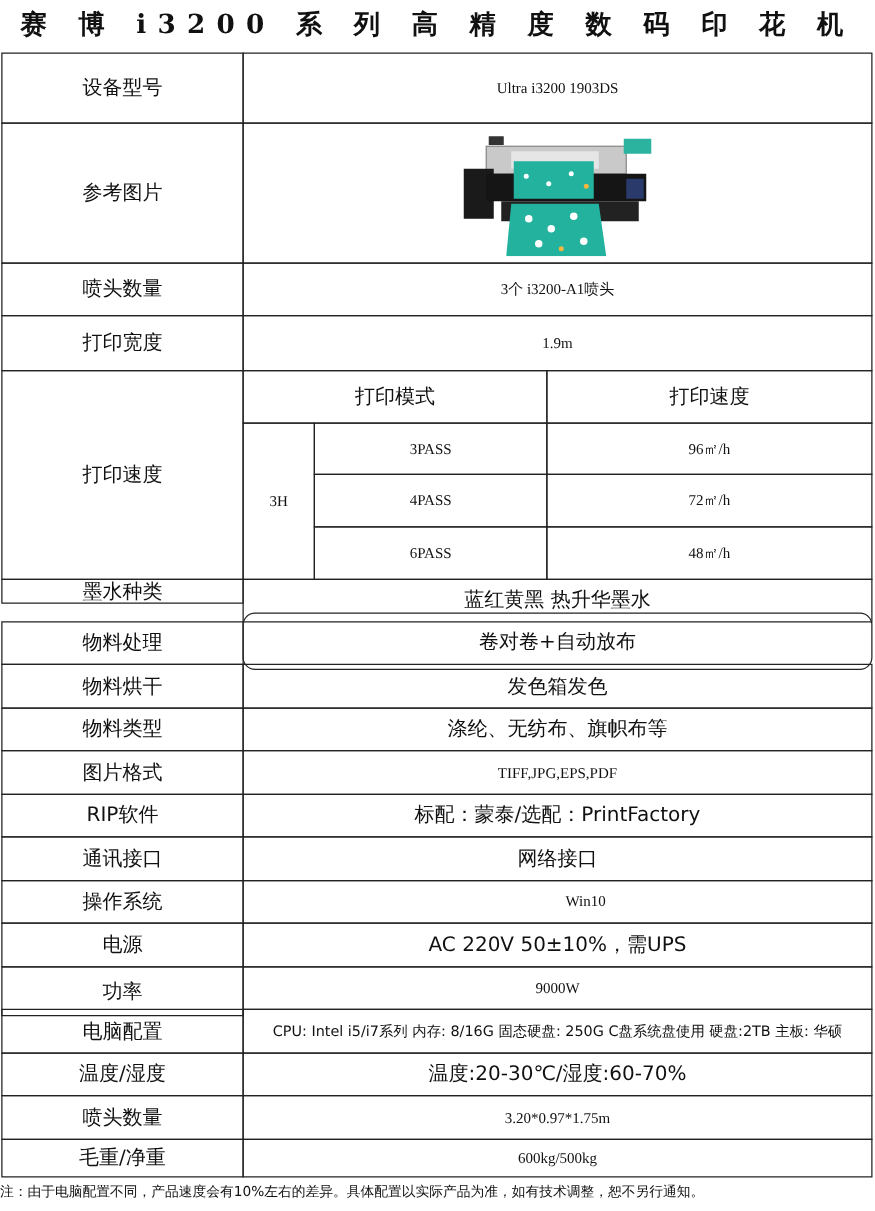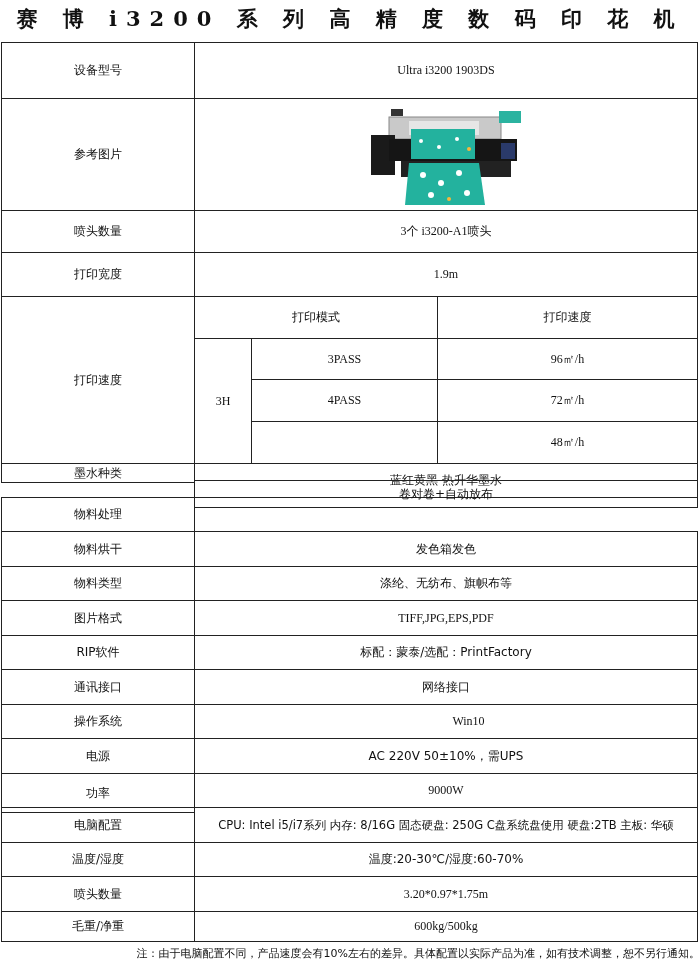--- a/index.html
+++ b/index.html
@@ -1,22 +1,22 @@
 <!DOCTYPE html>
 <html><head>
 <meta charset="utf-8">
 <style>
   html, body { margin:0; padding:0; background:#ffffff; }
   body { width:700px; height:969px; position:relative; overflow:hidden; font-family:"DejaVu Sans", sans-serif; color:#111; }
   .title { position:absolute; left:0; top:0; width:700px; height:40px; line-height:38px; text-align:center; font-size:21px; font-weight:bold; letter-spacing:9px; font-family:"DejaVu Serif", serif; }
   .grid { position:absolute; left:1px; top:42px; width:697px; height:899px; }
-  .cell { position:absolute; box-sizing:border-box; border:1px solid #222; display:flex; align-items:center; justify-content:center; text-align:center; font-size:12px; }
+  .cell { position:absolute; box-sizing:border-box; border:1px solid #222; display:flex; align-items:center; justify-content:center; text-align:center; font-size:16px; }
   .val { font-family:"Liberation Serif", serif; font-size:12px; }
   .photo { width:170px; height:100px; display:block; }
-  .note { position:absolute; left:0; top:946px; width:700px; text-align:right; font-size:11px; }
+  .note { position:absolute; left:0; top:946px; width:700px; text-align:left; font-size:11px; }
 </style>
 </head>
 <body>
 
 <div class="title">赛 博 i3200 系 列 高 精 度 数 码 印 花 机</div>
 
 <div class="grid">
 
   <div class="cell" style="left:0;top:0;width:194px;height:57px;">设备型号</div>
   <div class="cell val" style="left:193px;top:0;width:504px;height:57px;">Ultra i3200 1903DS</div>
@@ -55,26 +55,27 @@
 
   <div class="cell" style="left:0;top:254px;width:194px;height:168px;">打印速度</div>
   <div class="cell" style="left:193px;top:254px;width:244px;height:43px;">打印模式</div>
   <div class="cell" style="left:436px;top:254px;width:261px;height:43px;">打印速度</div>
   <div class="cell val" style="left:193px;top:296px;width:58px;height:126px;">3H</div>
 
   <div class="cell val" style="left:250px;top:296px;width:187px;height:42px;">3PASS</div>
   <div class="cell val" style="left:436px;top:296px;width:261px;height:42px;">96㎡/h</div>
   <div class="cell val" style="left:250px;top:337px;width:187px;height:43px;">4PASS</div>
   <div class="cell val" style="left:436px;top:337px;width:261px;height:43px;">72㎡/h</div>
+  <div class="cell val" style="left:250px;top:379px;width:187px;height:43px;">6PASS</div>
   <div class="cell val" style="left:436px;top:379px;width:261px;height:43px;">48㎡/h</div>
 
   <div class="cell" style="left:0;top:421px;width:194px;height:20px;">墨水种类</div>
   <div class="cell" style="left:0;top:455px;width:194px;height:35px;">物料处理</div>
   <div class="cell" style="left:193px;top:421px;width:504px;height:35px;">蓝红黄黑 热升华墨水</div>
-  <div class="cell" style="left:193px;top:438px;width:504px;height:28px;">卷对卷+自动放布</div>
+  <div class="cell" style="left:193px;top:448px;width:504px;height:46px;border-radius:10px;">卷对卷+自动放布</div>
   <div class="cell" style="left:193px;top:489px;width:504px;height:36px;">发色箱发色</div>
   <div class="cell" style="left:0;top:489px;width:194px;height:36px;">物料烘干</div>
   <div class="cell" style="left:0;top:524px;width:194px;height:35px;">物料类型</div>
   <div class="cell" style="left:193px;top:524px;width:504px;height:35px;">涤纶、无纺布、旗帜布等</div>
   <div class="cell" style="left:0;top:558px;width:194px;height:36px;">图片格式</div>
   <div class="cell val" style="left:193px;top:558px;width:504px;height:36px;">TIFF,JPG,EPS,PDF</div>
   <div class="cell" style="left:0;top:593px;width:194px;height:35px;">RIP软件</div>
   <div class="cell" style="left:193px;top:593px;width:504px;height:35px;">标配：蒙泰/选配：PrintFactory</div>
   <div class="cell" style="left:0;top:627px;width:194px;height:36px;">通讯接口</div>
   <div class="cell" style="left:193px;top:627px;width:504px;height:36px;">网络接口</div>

